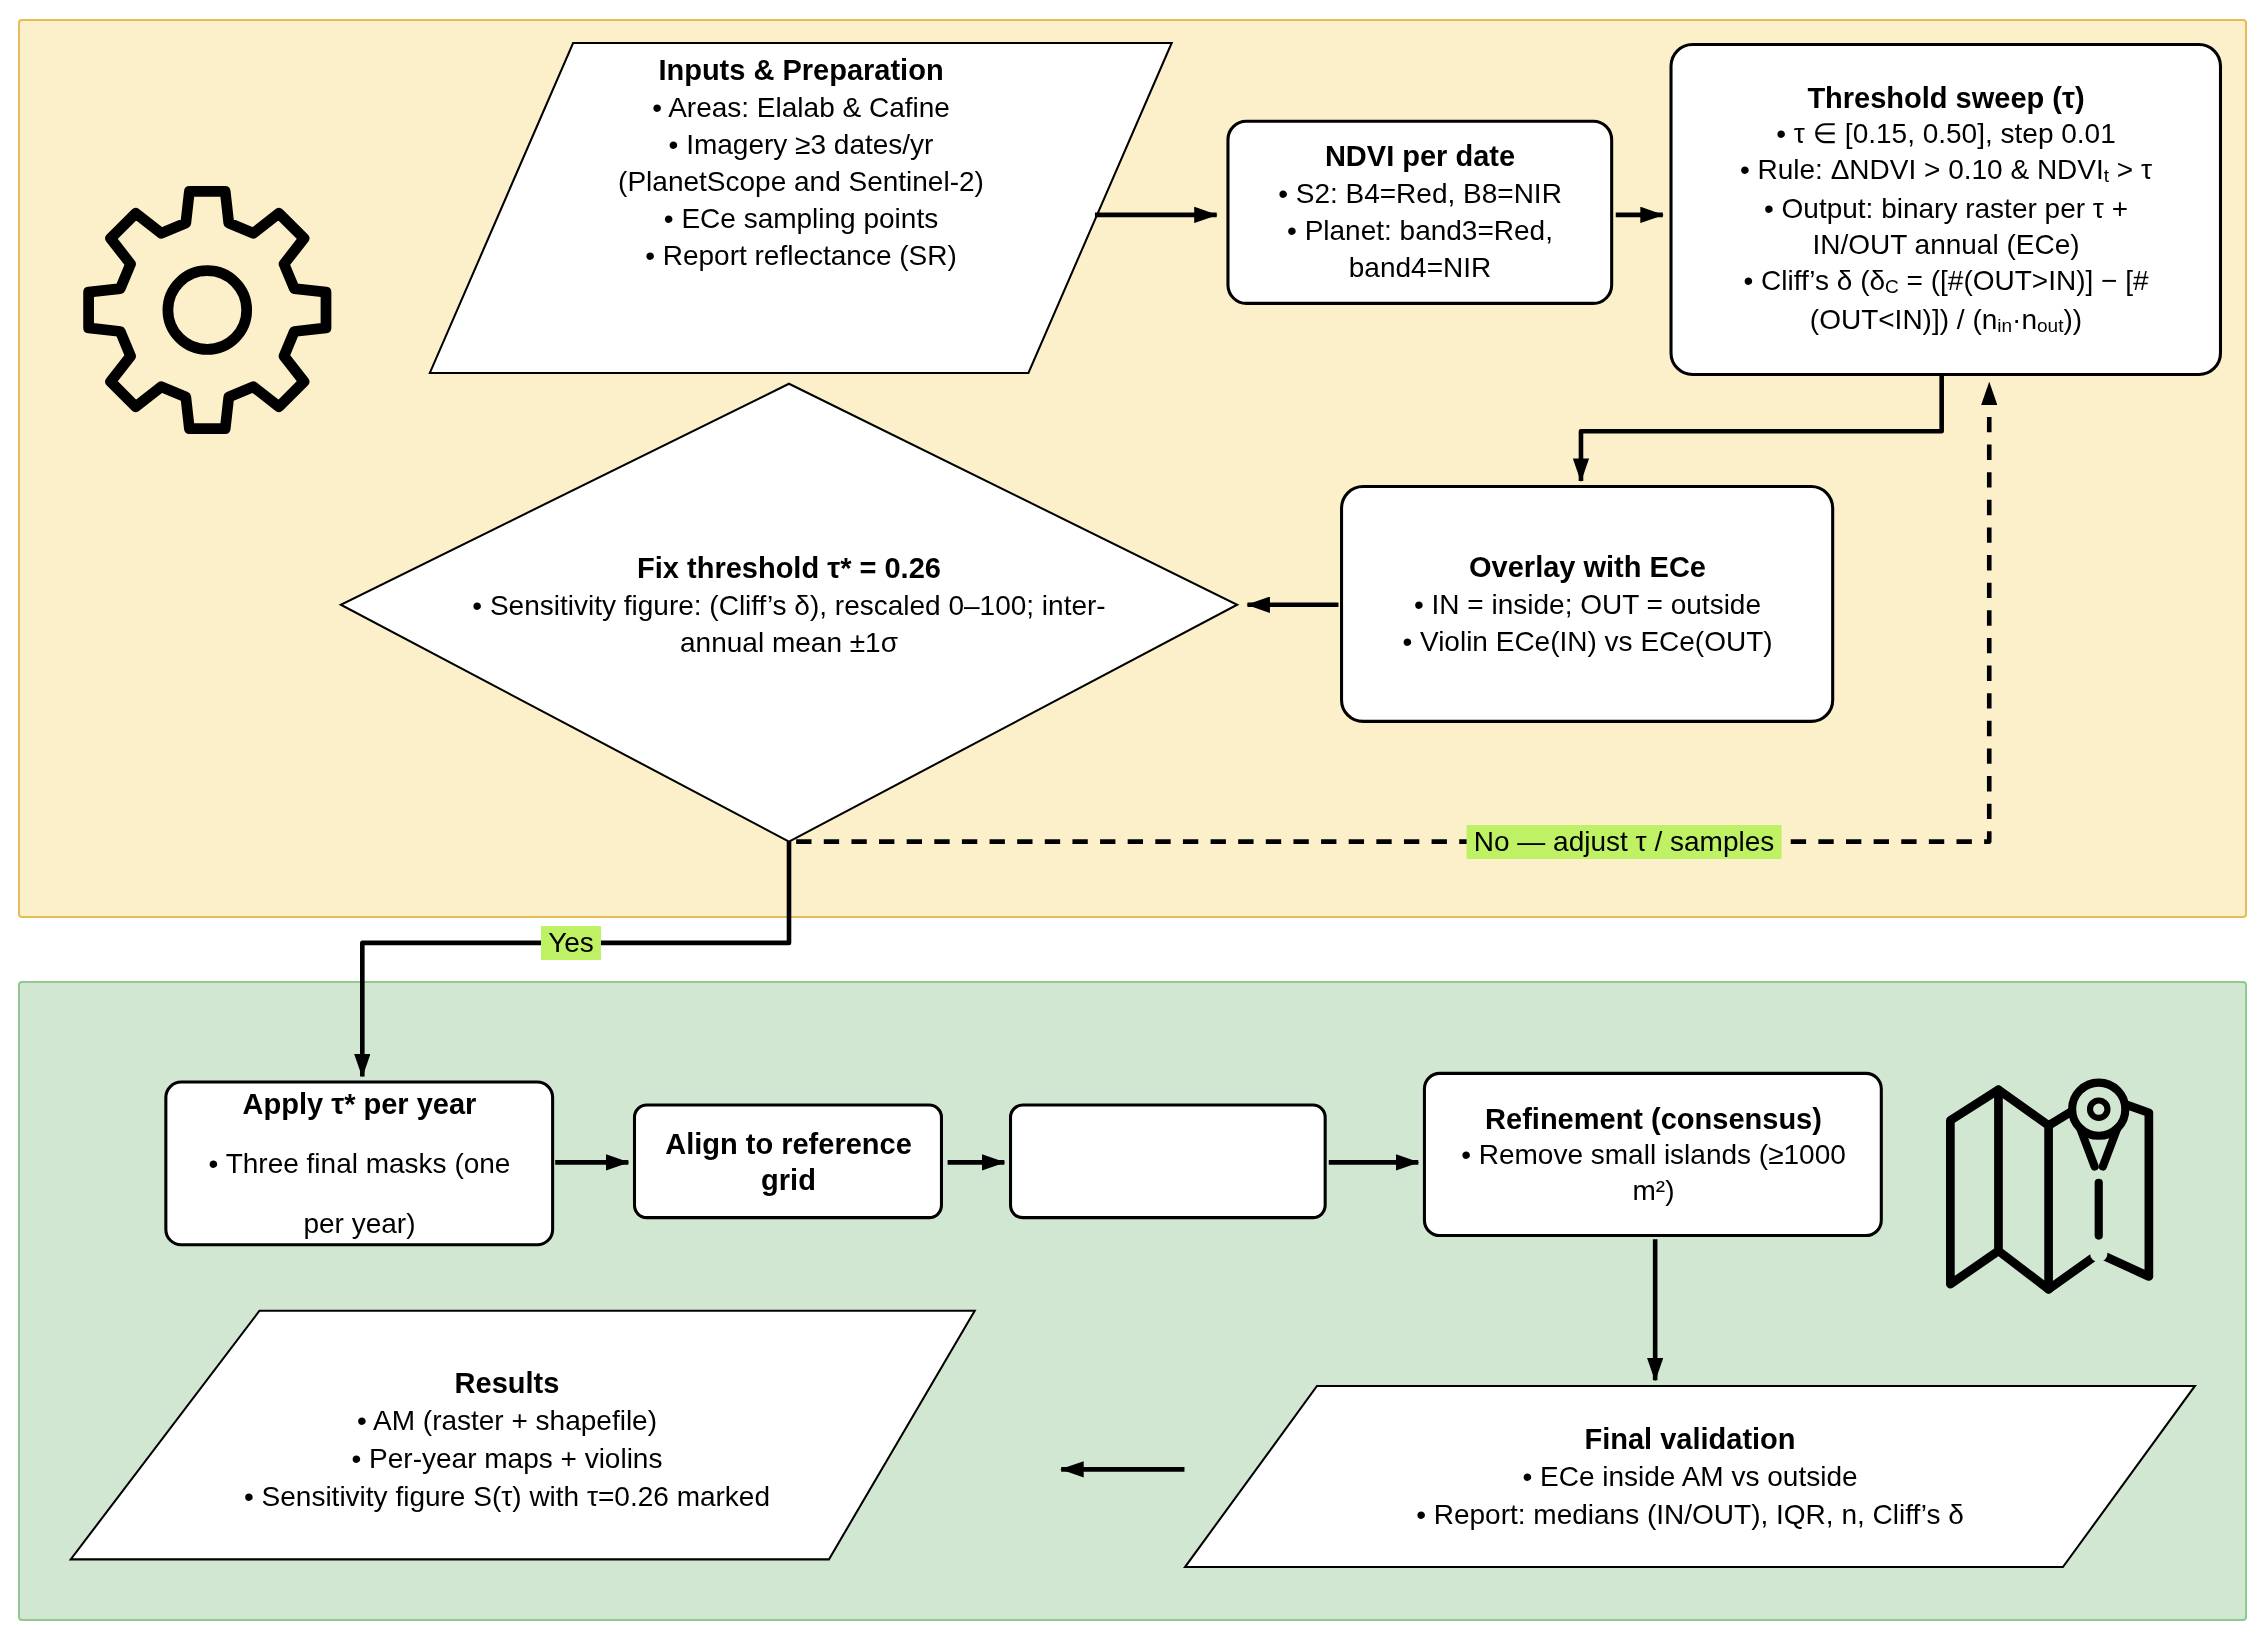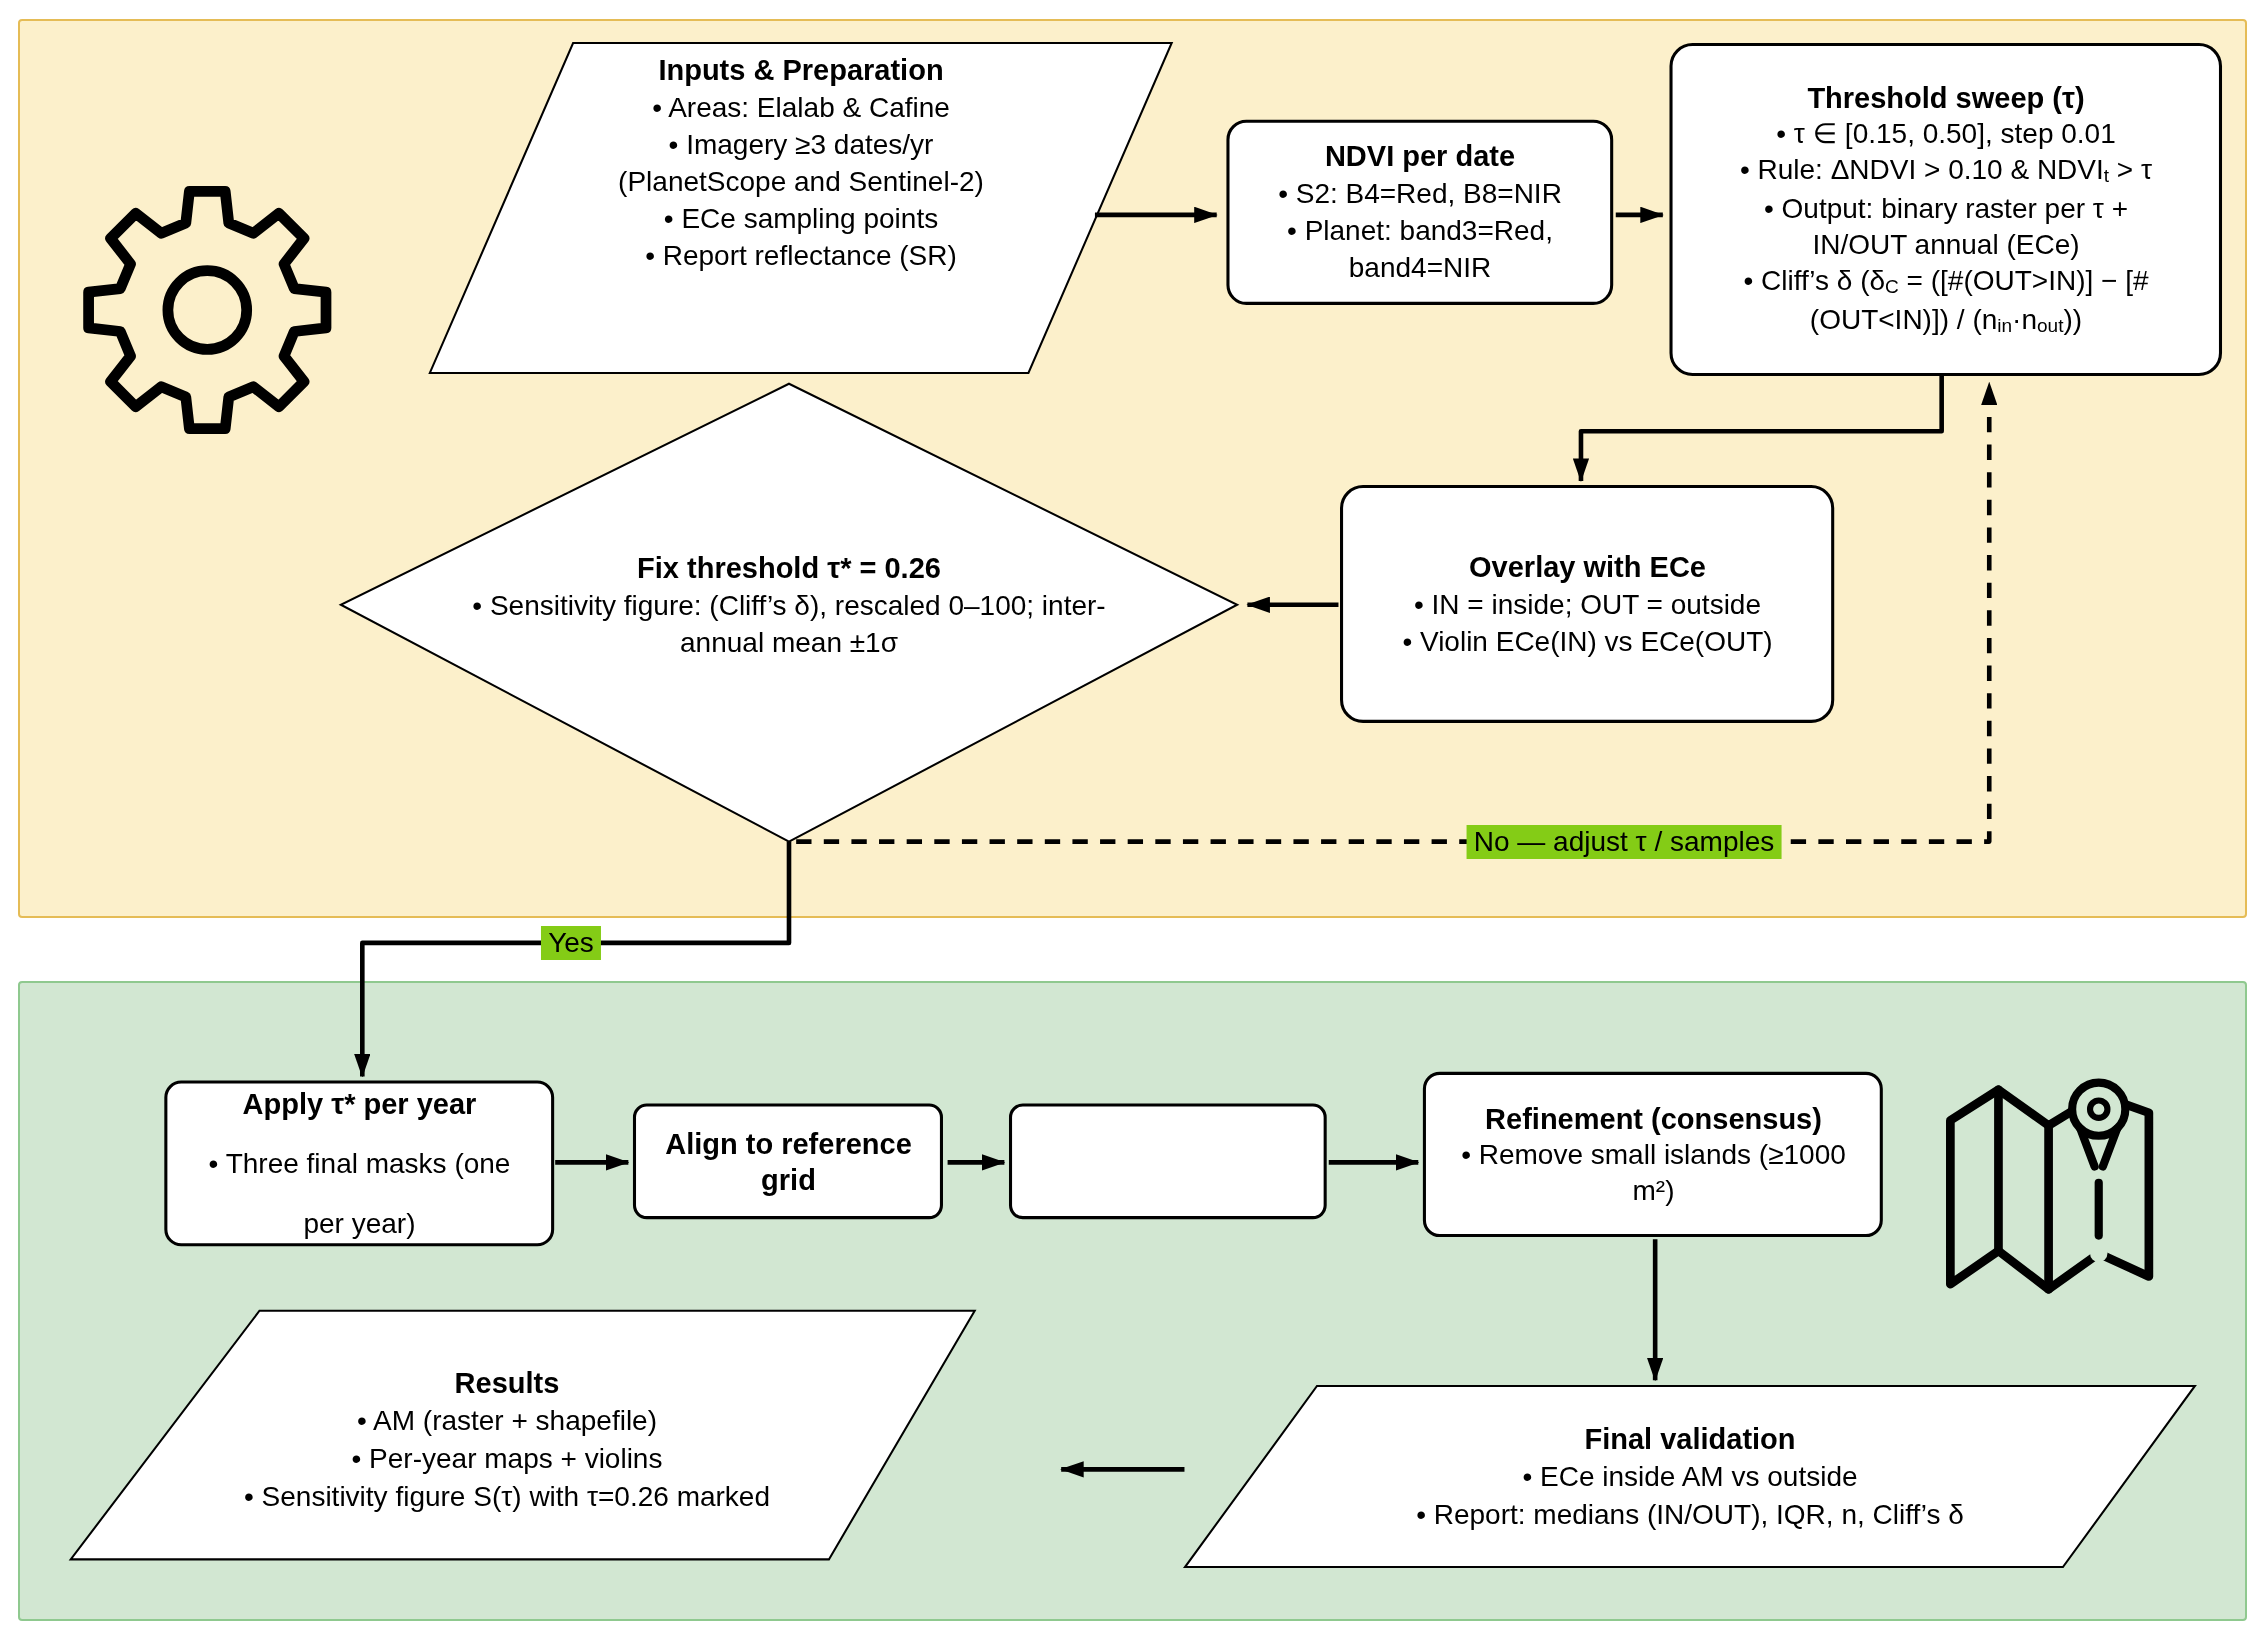--- a/index.html
+++ b/index.html
@@ -7,21 +7,21 @@
   .canvas{position:relative;width:2261px;height:1630px;background:#fff;overflow:hidden;}
   .band{position:absolute;border-radius:4.1px;box-sizing:border-box;}
   .band.methods{left:18.4px;top:19.4px;width:2229px;height:899px;background:#FCF0CB;border:2px solid #E5BC56;}
   .band.outputs{left:18.4px;top:981px;width:2229px;height:640px;background:#D2E7D2;border:2px solid #8FC98F;}
   svg.layer{position:absolute;left:0;top:0;}
   .node{position:absolute;display:flex;flex-direction:column;justify-content:center;align-items:center;
         text-align:center;font-size:28px;line-height:37px;z-index:3;}
   .node .ln{white-space:nowrap;}
   .node .t{font-weight:bold;font-size:29px;}
   .sb{font-size:0.68em;position:relative;top:0.18em;}
-  .edge-label{position:absolute;transform:translate(-50%,-50%);background:#84cc16;padding:1px 7.2px;
+  .edge-label{position:absolute;transform:translate(-50%,-50%);background:#bef264;padding:1px 7.2px;
               font-size:28px;white-space:nowrap;z-index:4;}
   .shape{fill:#ffffff;stroke:#000000;}
   .thin{stroke-width:4px;}
   .thick{stroke-width:6px;}
   .edge{fill:none;stroke:#000;stroke-width:9px;stroke-linejoin:round;}
   .edge.dashed{stroke-dasharray:30 24;}
   .icon{fill:none;stroke:#000;stroke-linejoin:round;stroke-linecap:round;}
 </style>
 </head>
 <body>

